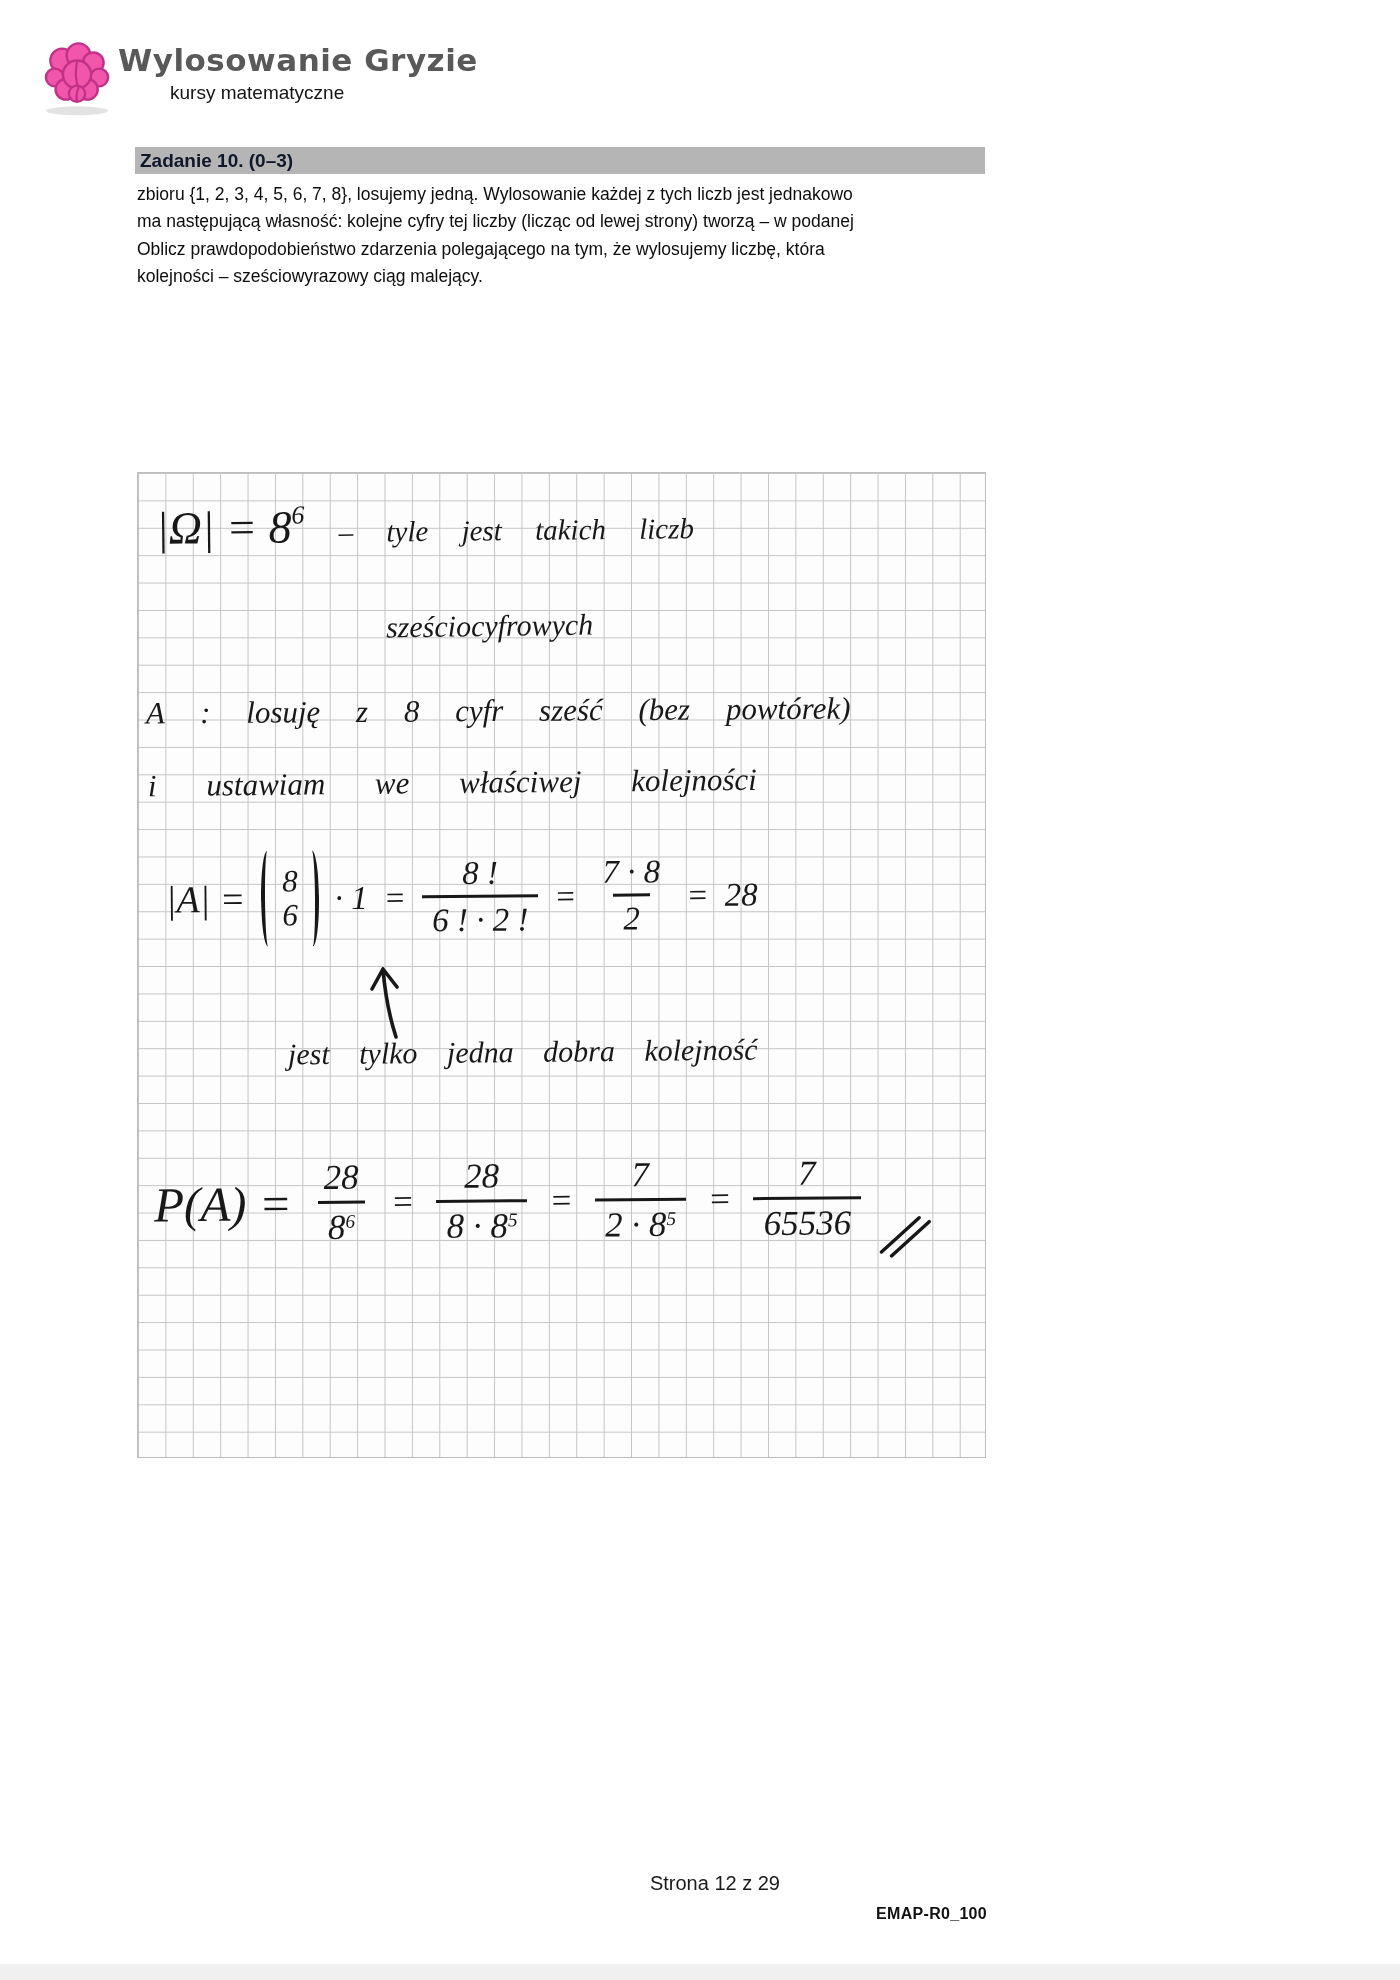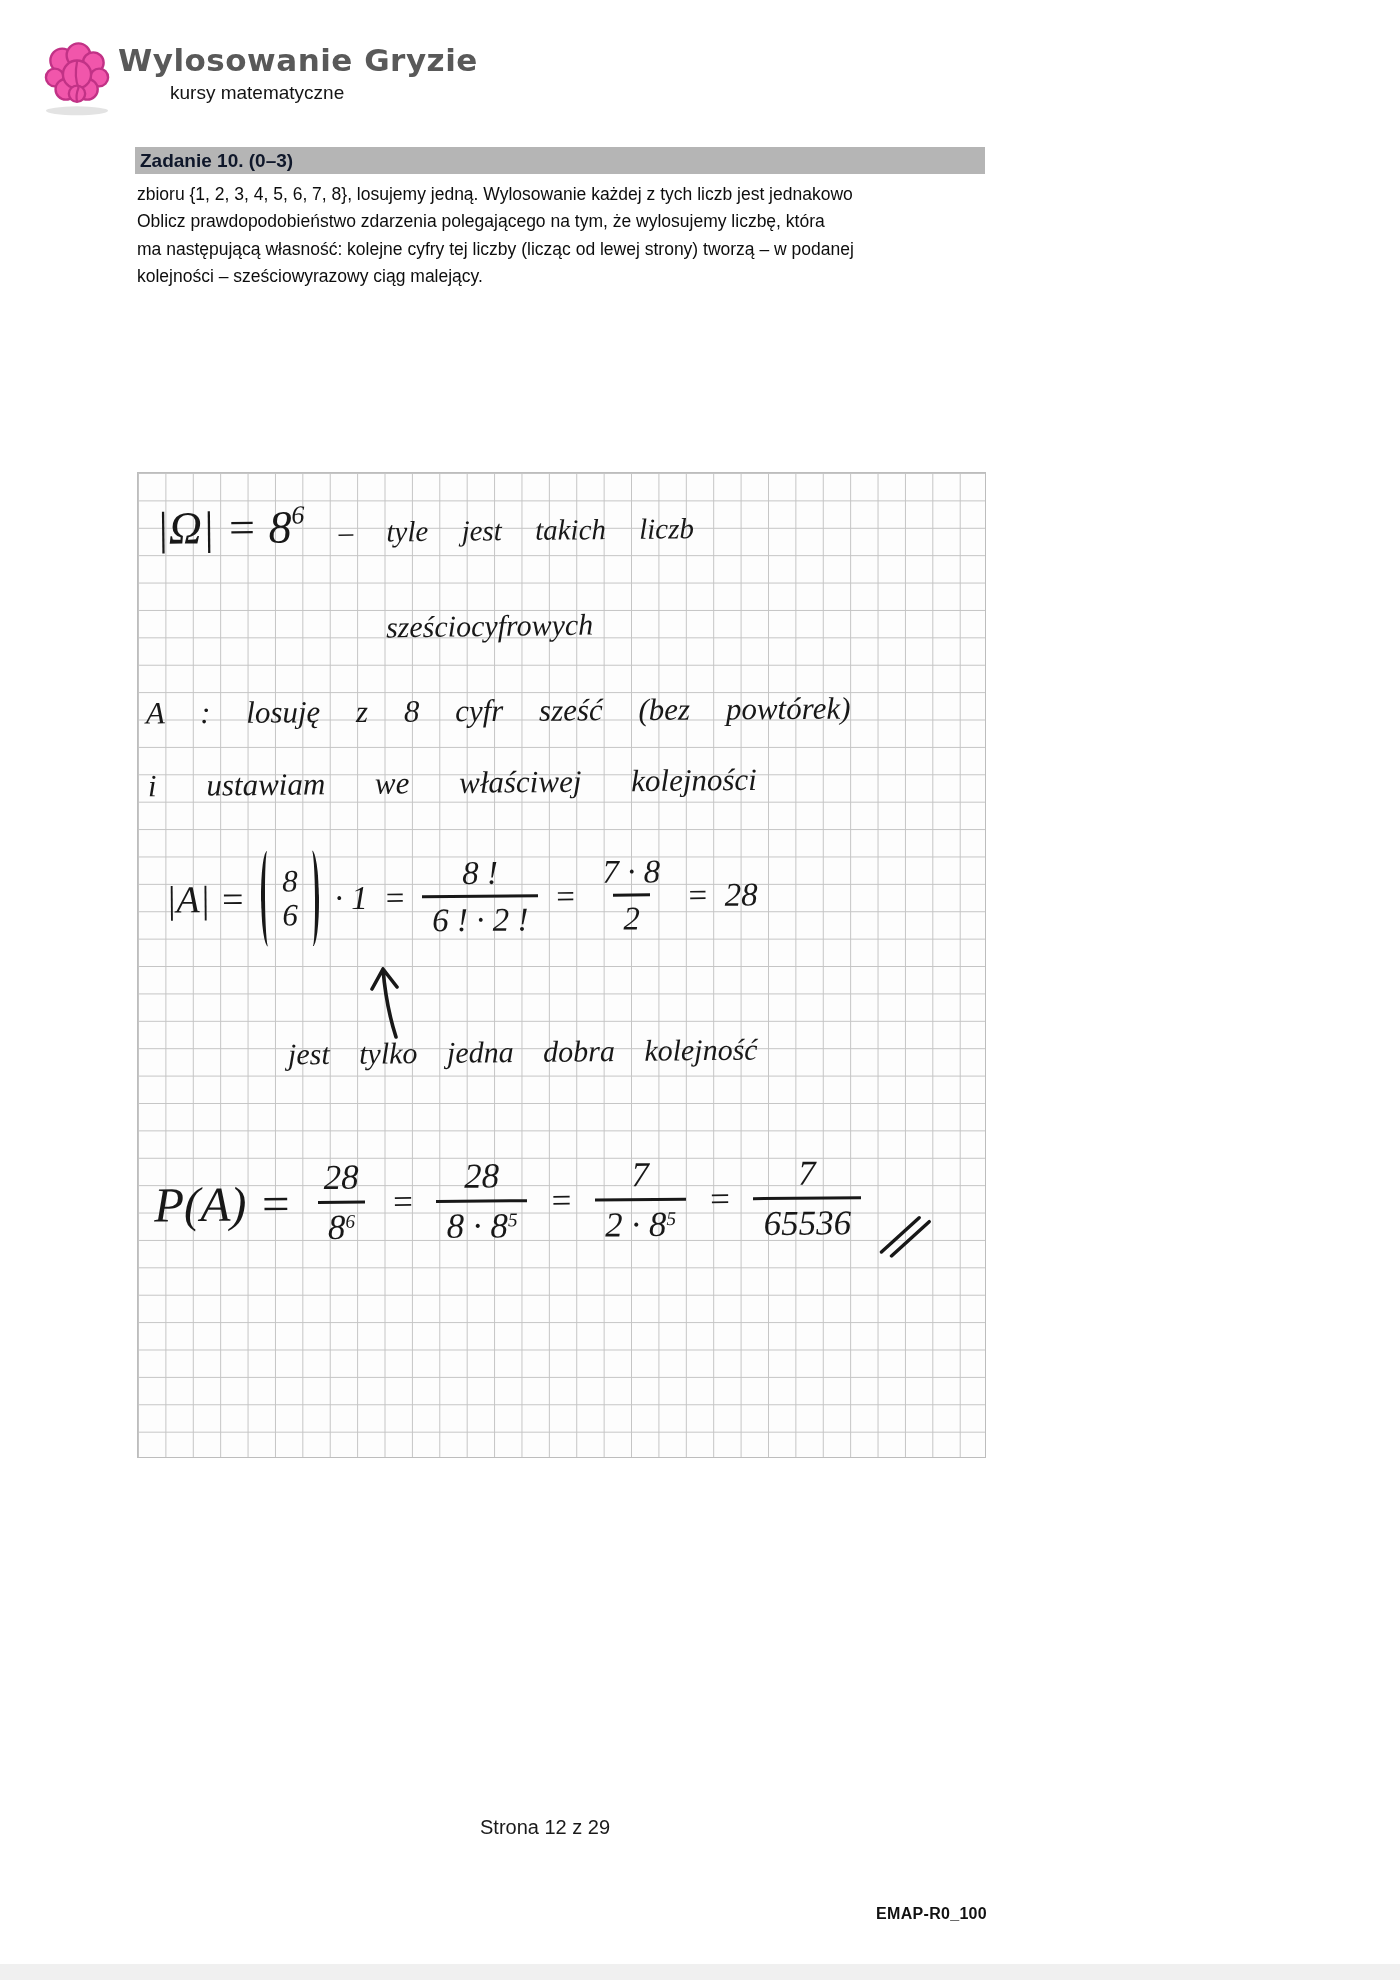--- a/index.html
+++ b/index.html
@@ -50,21 +50,21 @@
   .frac .den { border-top:3px solid #181818; padding:4px 10px 0; }
   .den-exp, .num-exp { font-size:0.55em; position:relative; top:-0.55em; }
 
   .arrow-up { position:absolute; top:488px; left:228px; }
   .hw-note { top:562px; left:150px; font-size:30px; word-spacing:22px; transform:rotate(-0.6deg); }
   .hw-prob { top:668px; left:16px; font-size:35px; gap:22px; transform:rotate(-0.5deg); }
   .hw-prob .lhs { font-size:49px; }
   .dbl-slash { margin-left:-6px; margin-top:70px; }
 
   
-  .page-number { position:absolute; left:480px; top:1816px; width:300px; text-align:left;
+  .page-number { position:absolute; left:480px; top:1872px; width:300px; text-align:right;
                  font-size:20px; color:#1a1a1a; }
   .doc-code { position:absolute; left:835px; top:1905px; width:152px; text-align:right;
               font-size:16px; font-weight:700; color:#111; letter-spacing:0.3px; }
   .page-edge { position:absolute; left:0; bottom:0; width:1400px; height:16px; background:#f0f0f0; }
 </style>
 </head>
 <body>
 
 <div class="brand-logo">
   <svg viewBox="0 0 100 108" width="74" height="80">
@@ -85,22 +85,22 @@
 </div>
 <div class="brand-title">Wylosowanie Gryzie</div>
 <div class="brand-subtitle">kursy matematyczne</div>
 
 <div class="task-header">
   <span>Zadanie 10. (0–3)</span>
 </div>
 
 <div class="task-text">
   <div>zbioru  {1, 2, 3, 4, 5, 6, 7, 8}, losujemy jedną. Wylosowanie każdej z tych liczb jest jednakowo</div>
+  <div>ma następującą własność: kolejne cyfry tej liczby (licząc od lewej strony) tworzą – w podanej</div>
   <div>Oblicz prawdopodobieństwo zdarzenia polegającego na tym, że wylosujemy liczbę, która</div>
-  <div>ma następującą własność: kolejne cyfry tej liczby (licząc od lewej strony) tworzą – w podanej</div>
   <div>kolejności – sześciowyrazowy ciąg malejący.</div>
 </div>
 
 <div class="grid-paper">
 
   <div class="hw hw-omega">
     <span>|Ω| = 8</span><span class="exp">6</span><span class="note">– tyle jest takich liczb</span>
   </div>
   <div class="hw hw-six">sześciocyfrowych</div>
 

